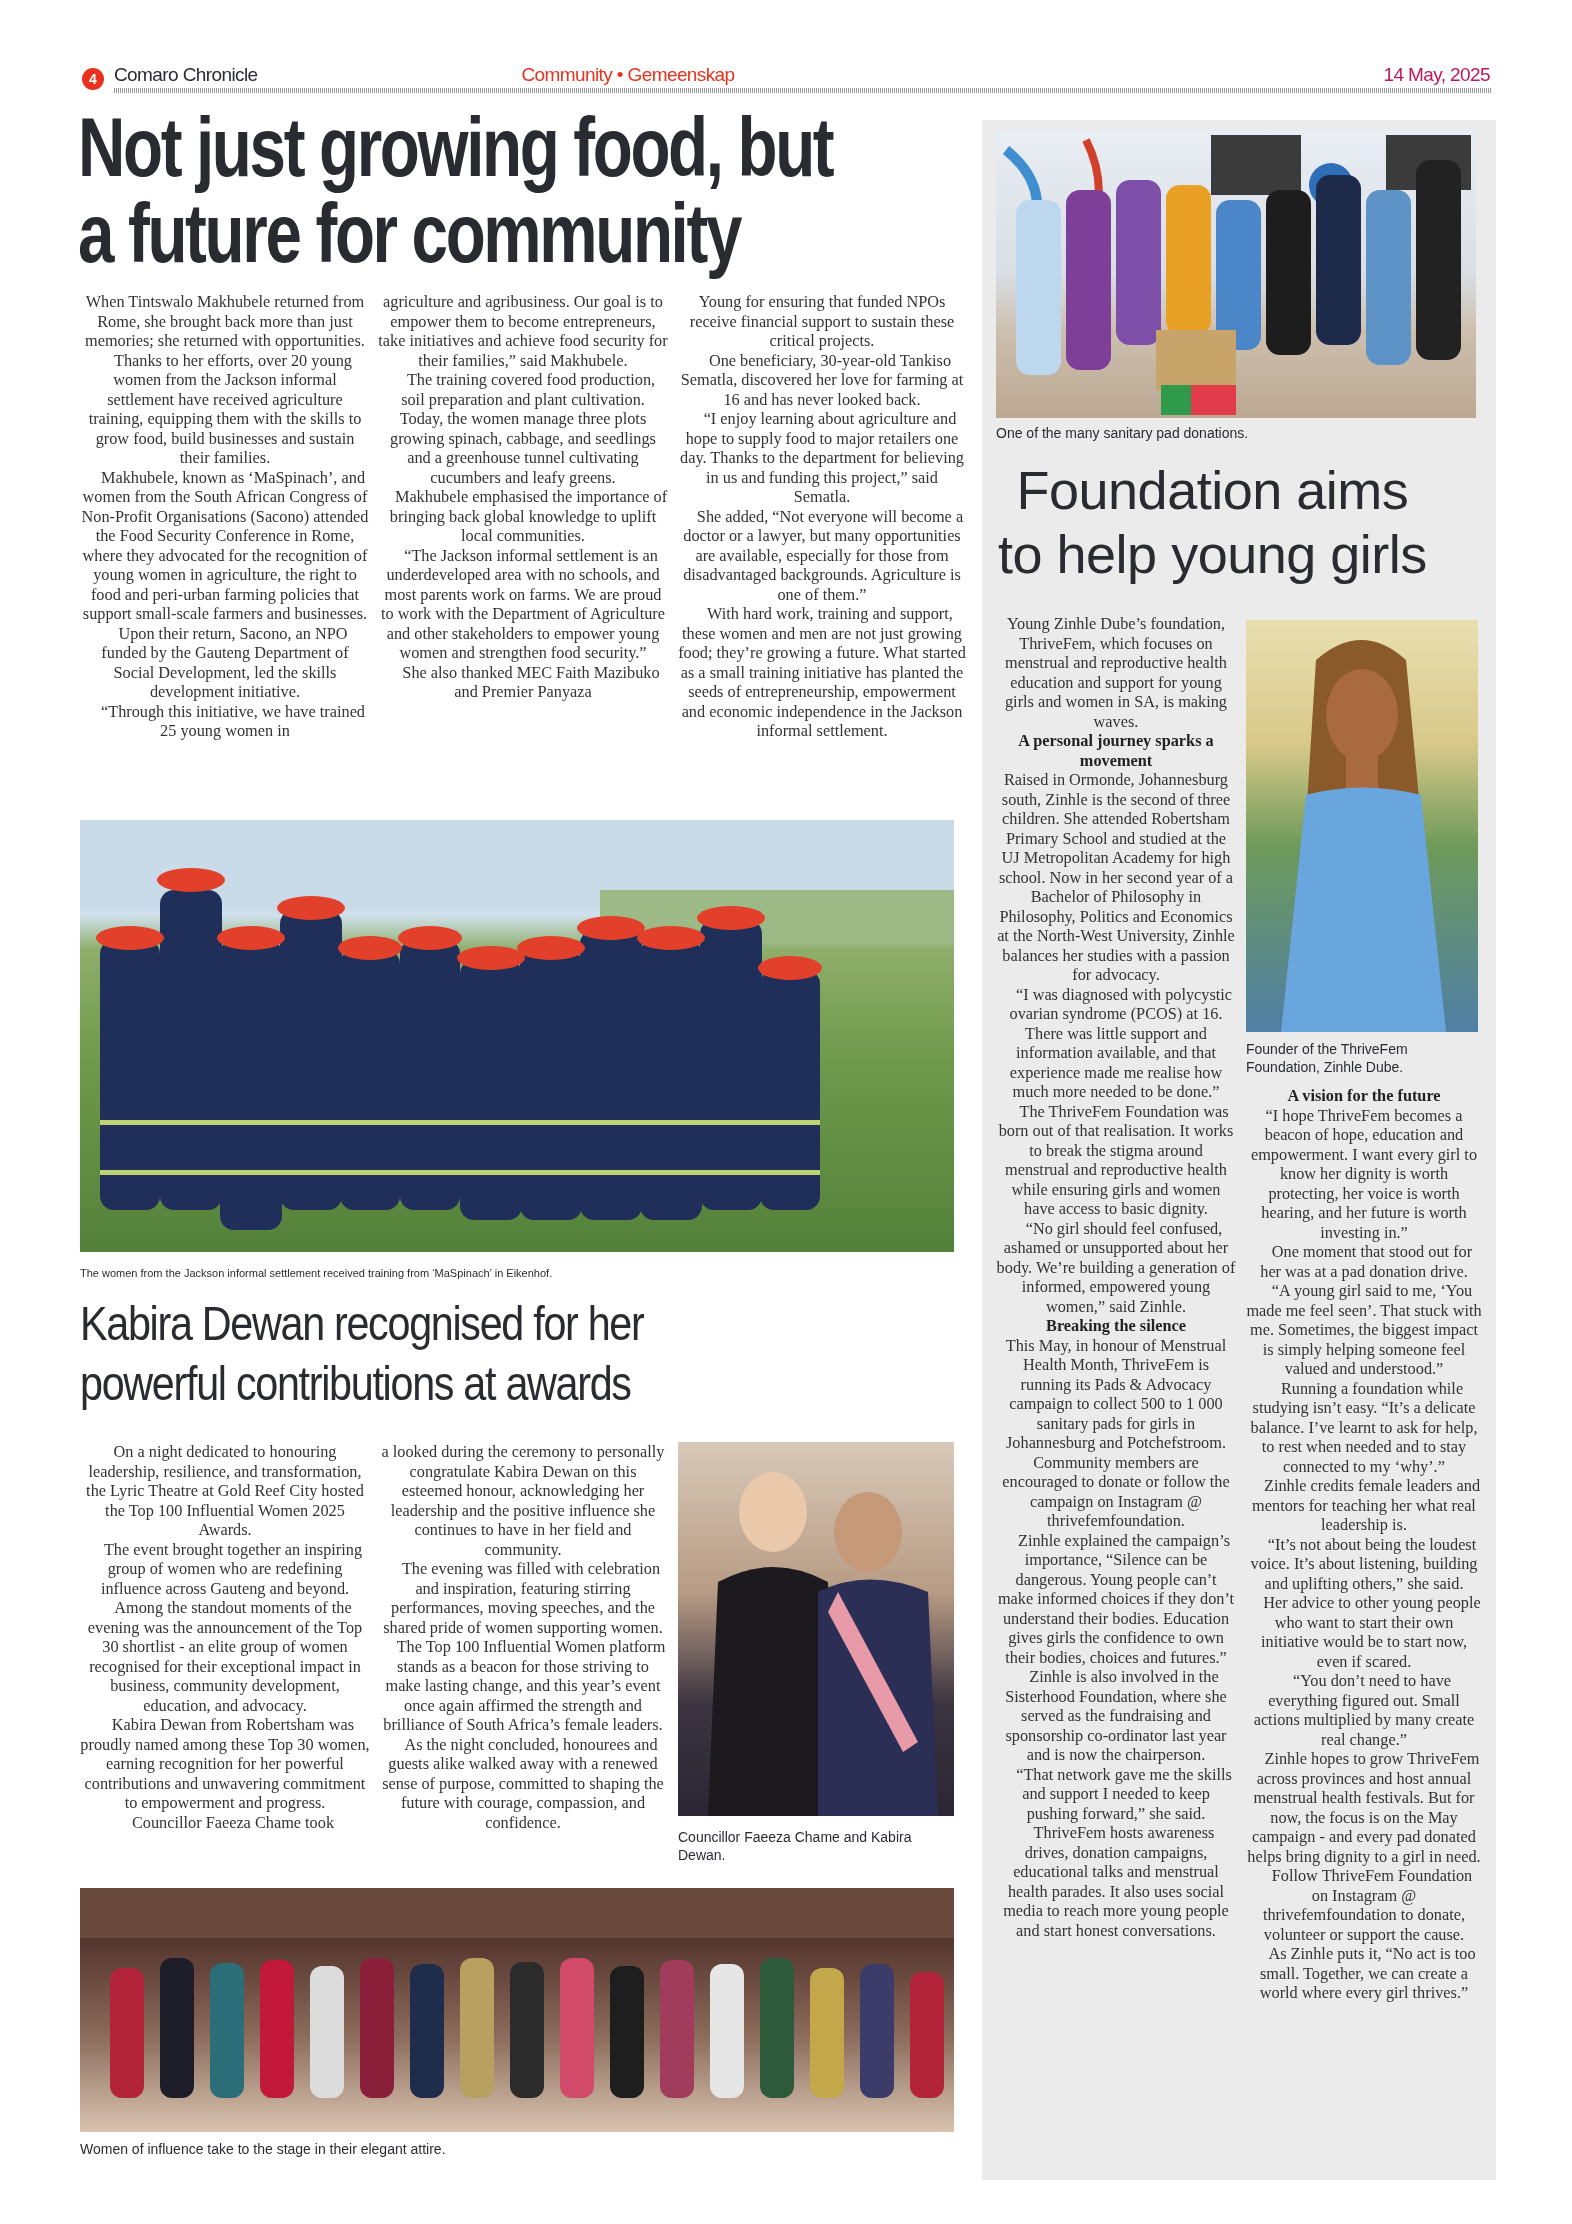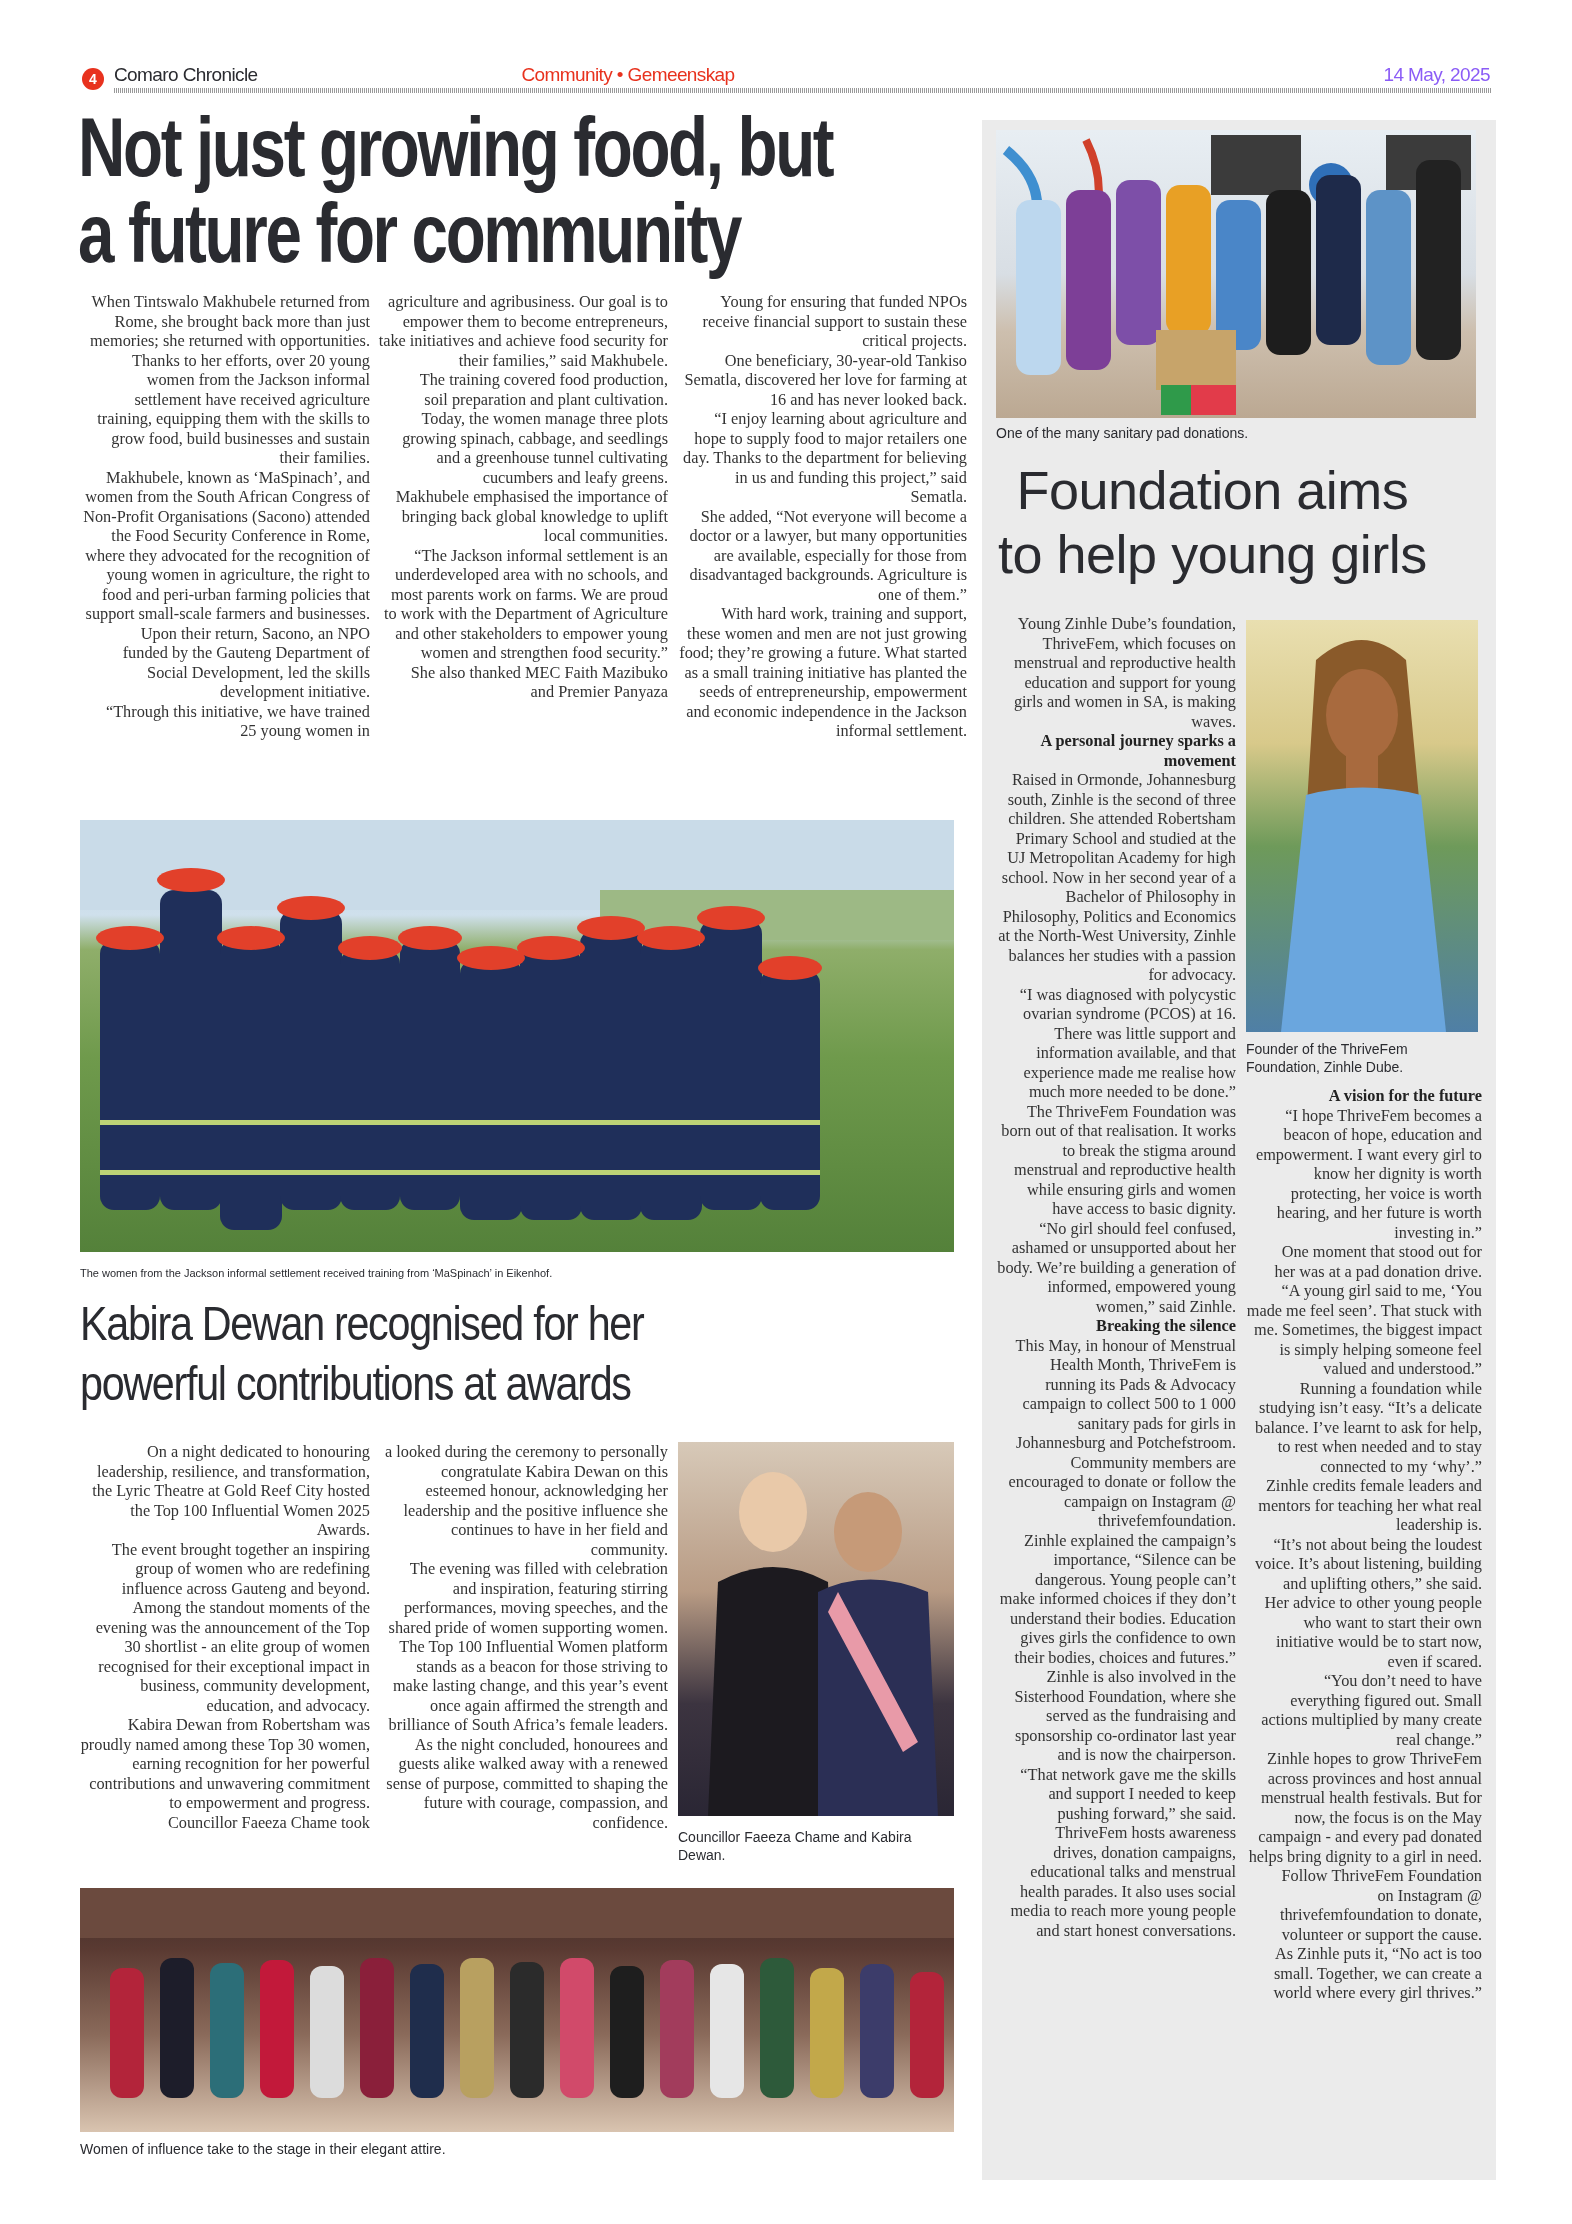--- a/index.html
+++ b/index.html
@@ -1,25 +1,25 @@
 <!DOCTYPE html>
 <html><head>
 <meta charset="utf-8">
 <style>
   html,body{margin:0;padding:0;background:#fff;}
   body{width:1572px;height:2224px;position:relative;overflow:hidden;color:#2a2b30;font-family:"Liberation Serif",serif;}
   .abs{position:absolute;}
   .pg{left:82px;top:68px;width:22px;height:22px;border-radius:50%;background:#e8321e;color:#fff;font:bold 14px "Liberation Sans",sans-serif;text-align:center;line-height:22px;}
   .paper{left:114px;top:64px;font:19px "Liberation Sans",sans-serif;letter-spacing:-0.6px;color:#2a2b30;}
   .section{left:0;width:1256px;top:64px;text-align:center;font:19px "Liberation Sans",sans-serif;letter-spacing:-0.6px;color:#e8321e;}
-  .date{right:82px;top:64px;font:19px "Liberation Sans",sans-serif;letter-spacing:-0.6px;color:#8b5cf6;}
+  .date{right:82px;top:64px;font:19px "Liberation Sans",sans-serif;letter-spacing:-0.6px;color:#be185d;}
   .rule{left:114px;top:88px;width:1378px;height:5px;background:repeating-linear-gradient(90deg,#999 0 1px,#fff 1px 2px);}
   
   .h1{left:78px;top:104px;width:900px;font:bold 84px/86px "Liberation Sans",sans-serif;letter-spacing:-3px;transform:scaleX(0.78);transform-origin:left top;color:#2a2b30;white-space:nowrap;}
-  .body{font:16.3px/19.5px "Liberation Serif",serif;color:#333;text-align:right;}
+  .body{font:16.3px/19.5px "Liberation Serif",serif;color:#333;text-align:center;}
   .body p{margin:0;text-indent:0;}
   .body p.i{text-indent:16px;}
   .body h4{margin:0;font:bold 16.3px/19.5px "Liberation Serif",serif;color:#222;}
   .col{position:absolute;width:290px;}
   .caption{font:14px/18px "Liberation Sans",sans-serif;color:#2a2b30;}
   .photo{position:absolute;overflow:hidden;}
   
   .side{left:982px;top:120px;width:514px;height:2060px;background:#ebebeb;}
   .h2{font:54px/64px "Liberation Sans",sans-serif;color:#2a2b30;letter-spacing:-0.5px;text-align:center;}
   .h3{font:48px/60px "Liberation Sans",sans-serif;color:#2a2b30;letter-spacing:-1.5px;transform:scaleX(0.86);transform-origin:left top;white-space:nowrap;}

